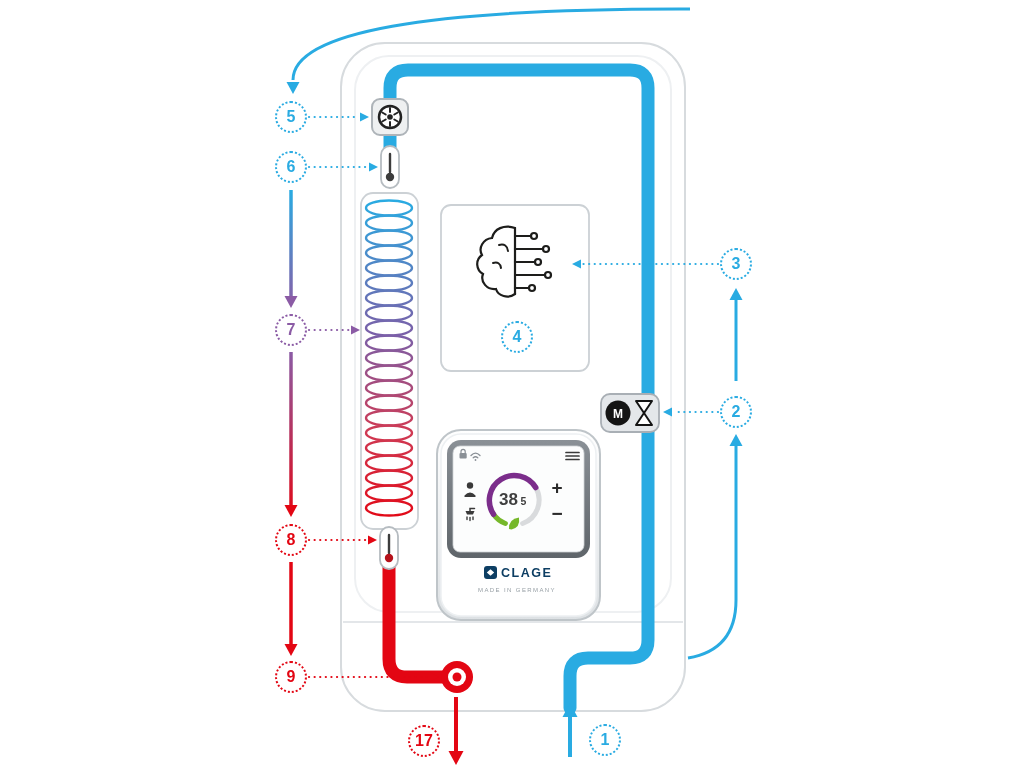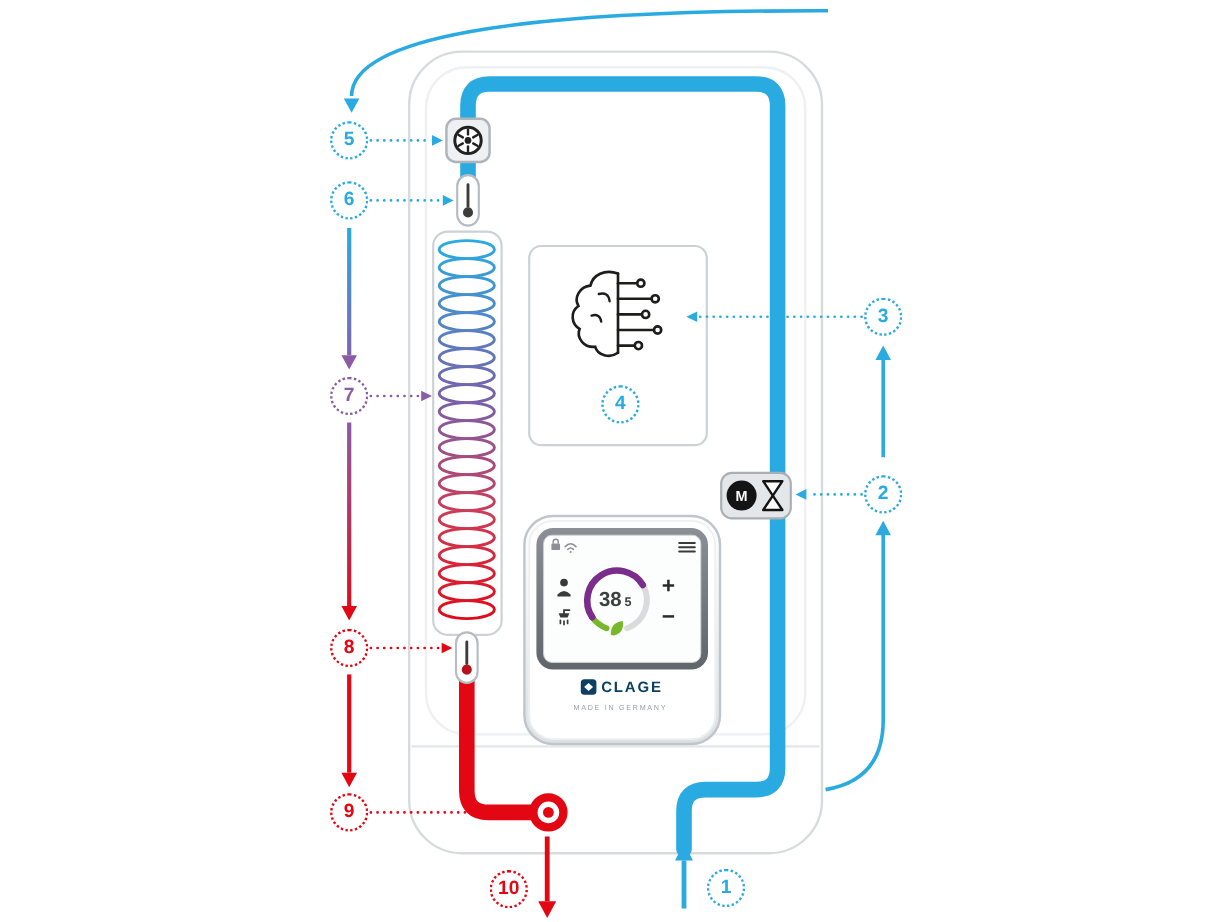--- a/index.html
+++ b/index.html
@@ -245,15 +245,15 @@
 
 <div class="callout c-blue" style="left:589px;top:724px;">1</div>
 <div class="callout c-blue" style="left:720px;top:396px;">2</div>
 <div class="callout c-blue" style="left:720px;top:248px;">3</div>
 <div class="callout c-blue" style="left:501px;top:321px;">4</div>
 <div class="callout c-blue" style="left:275px;top:101px;">5</div>
 <div class="callout c-blue" style="left:275px;top:151px;">6</div>
 <div class="callout c-purple" style="left:275px;top:314px;">7</div>
 <div class="callout c-red" style="left:275px;top:524px;">8</div>
 <div class="callout c-red" style="left:275px;top:661px;">9</div>
-<div class="callout c-red" style="left:408px;top:725px;">10</div>
+<div class="callout c-red" style="left:408px;top:725px;">17</div>
 
 </div>
 
 </body></html>

